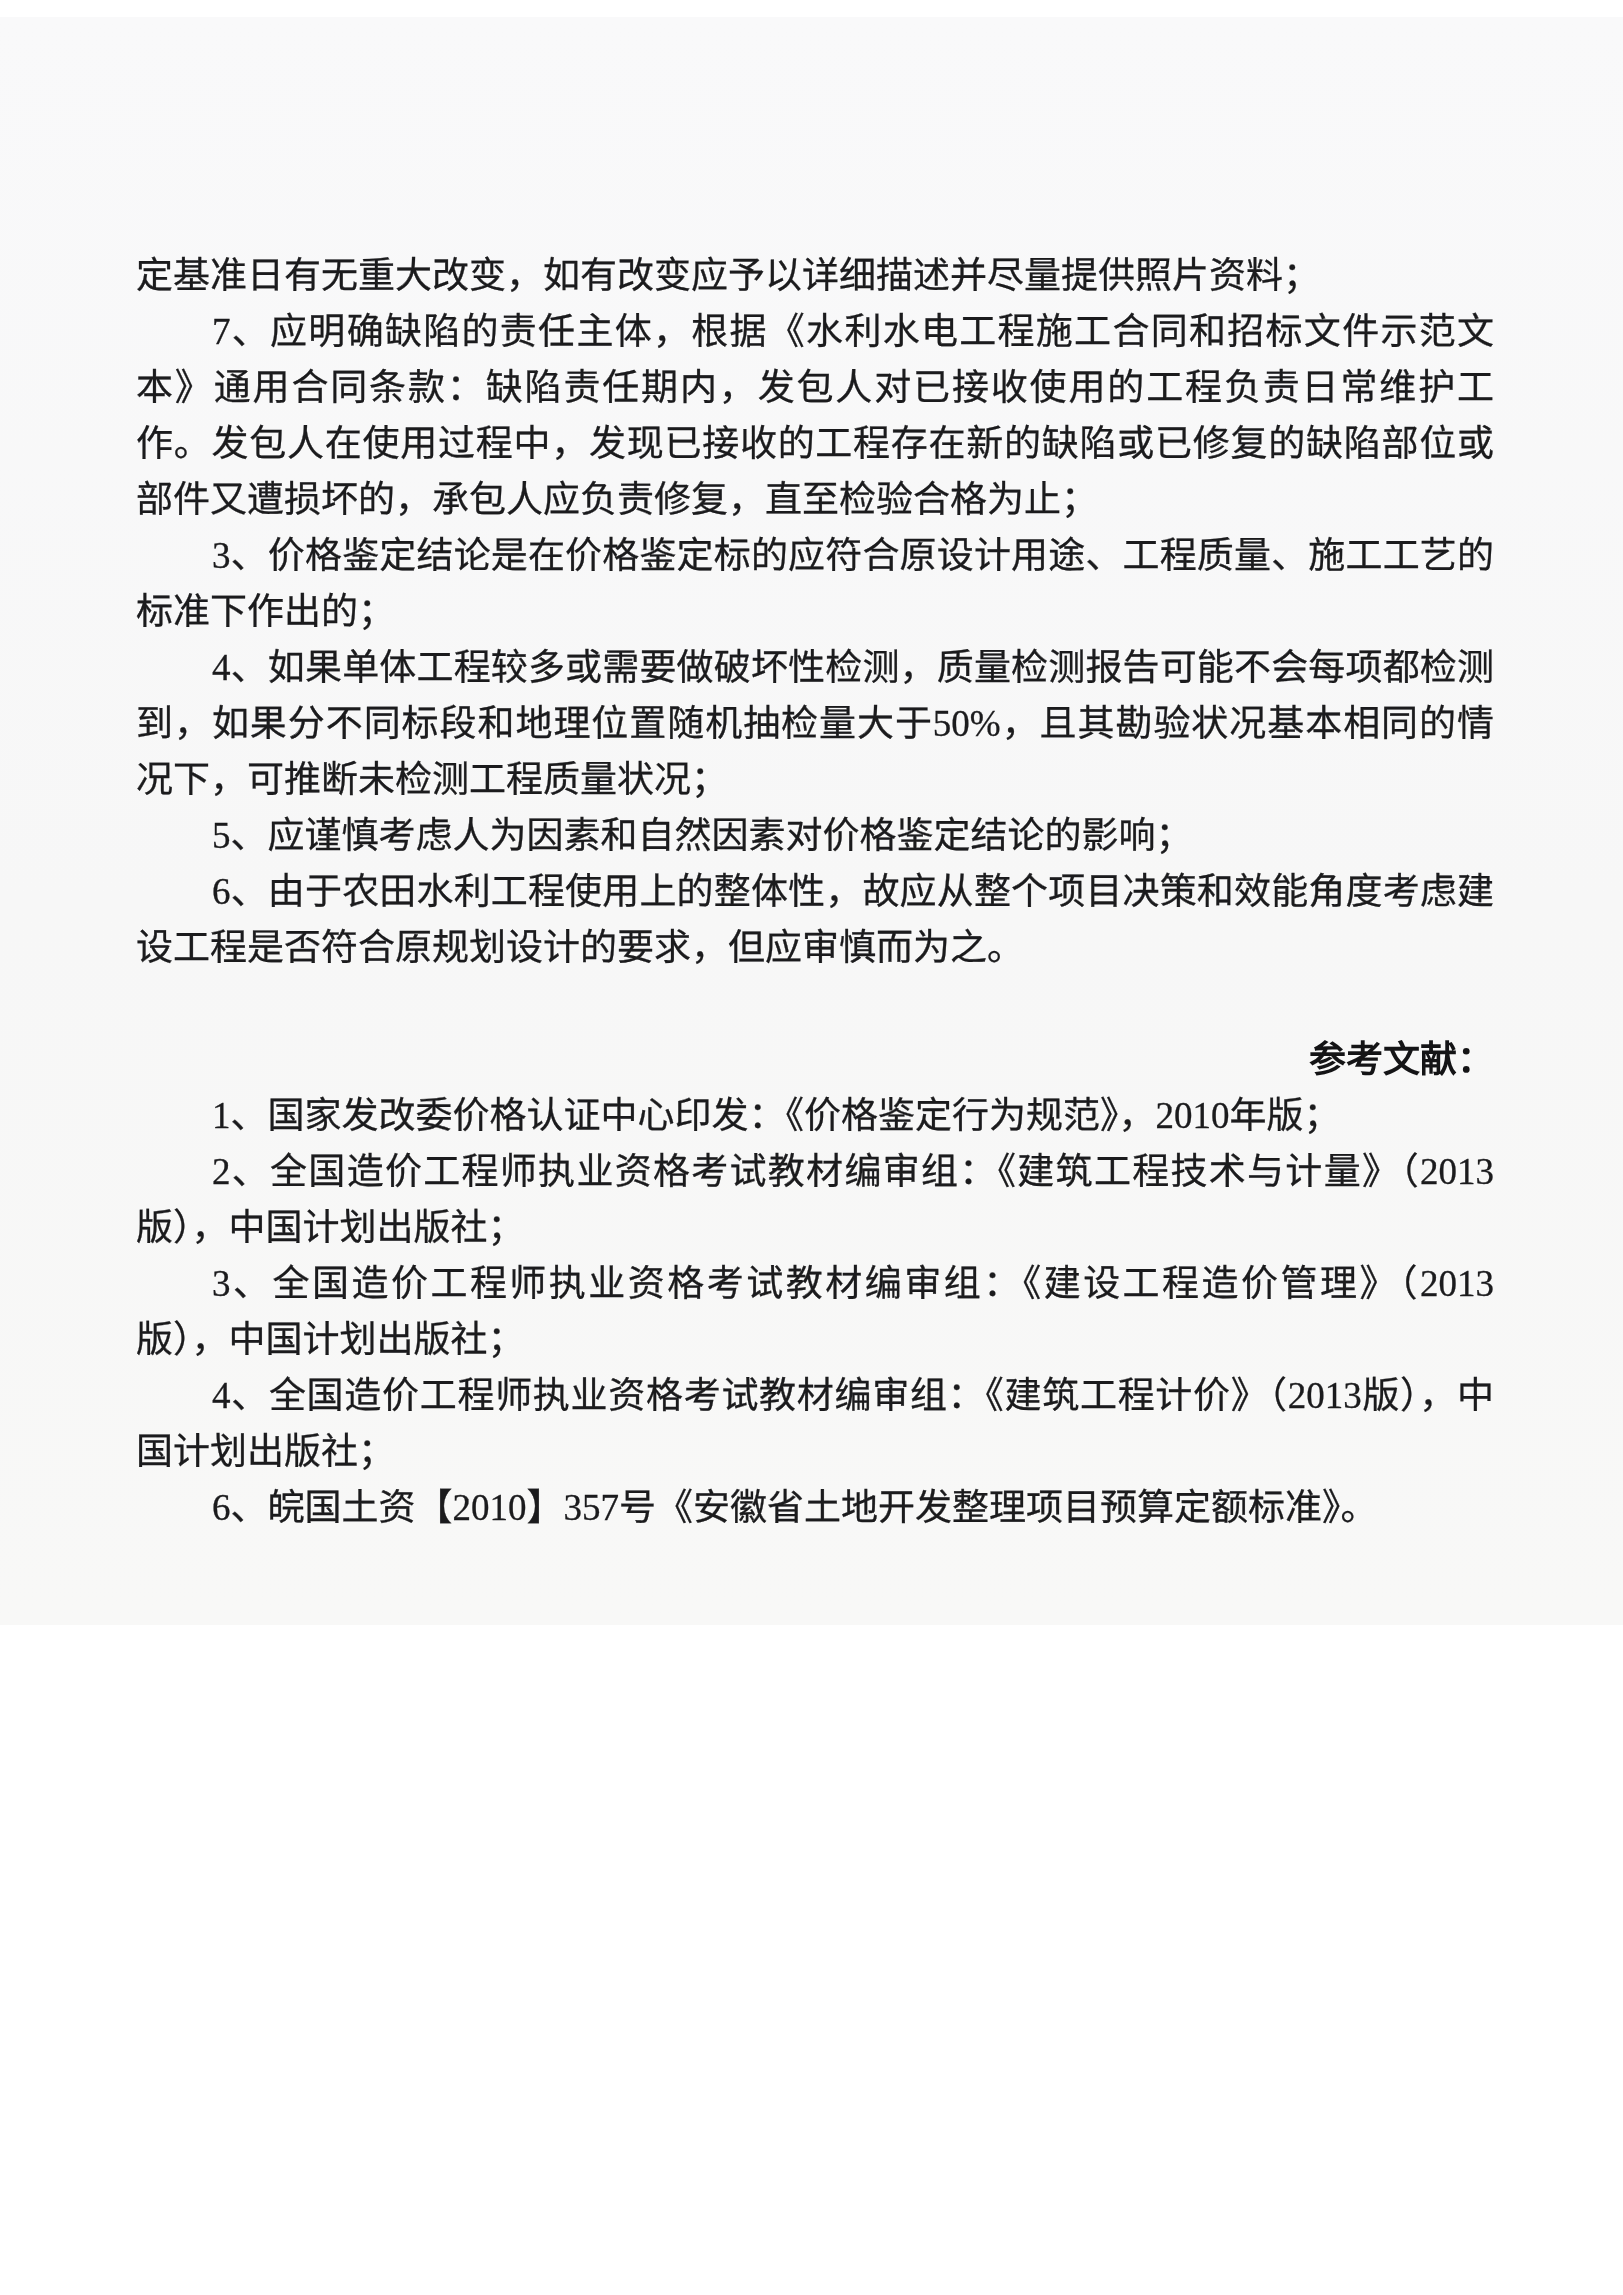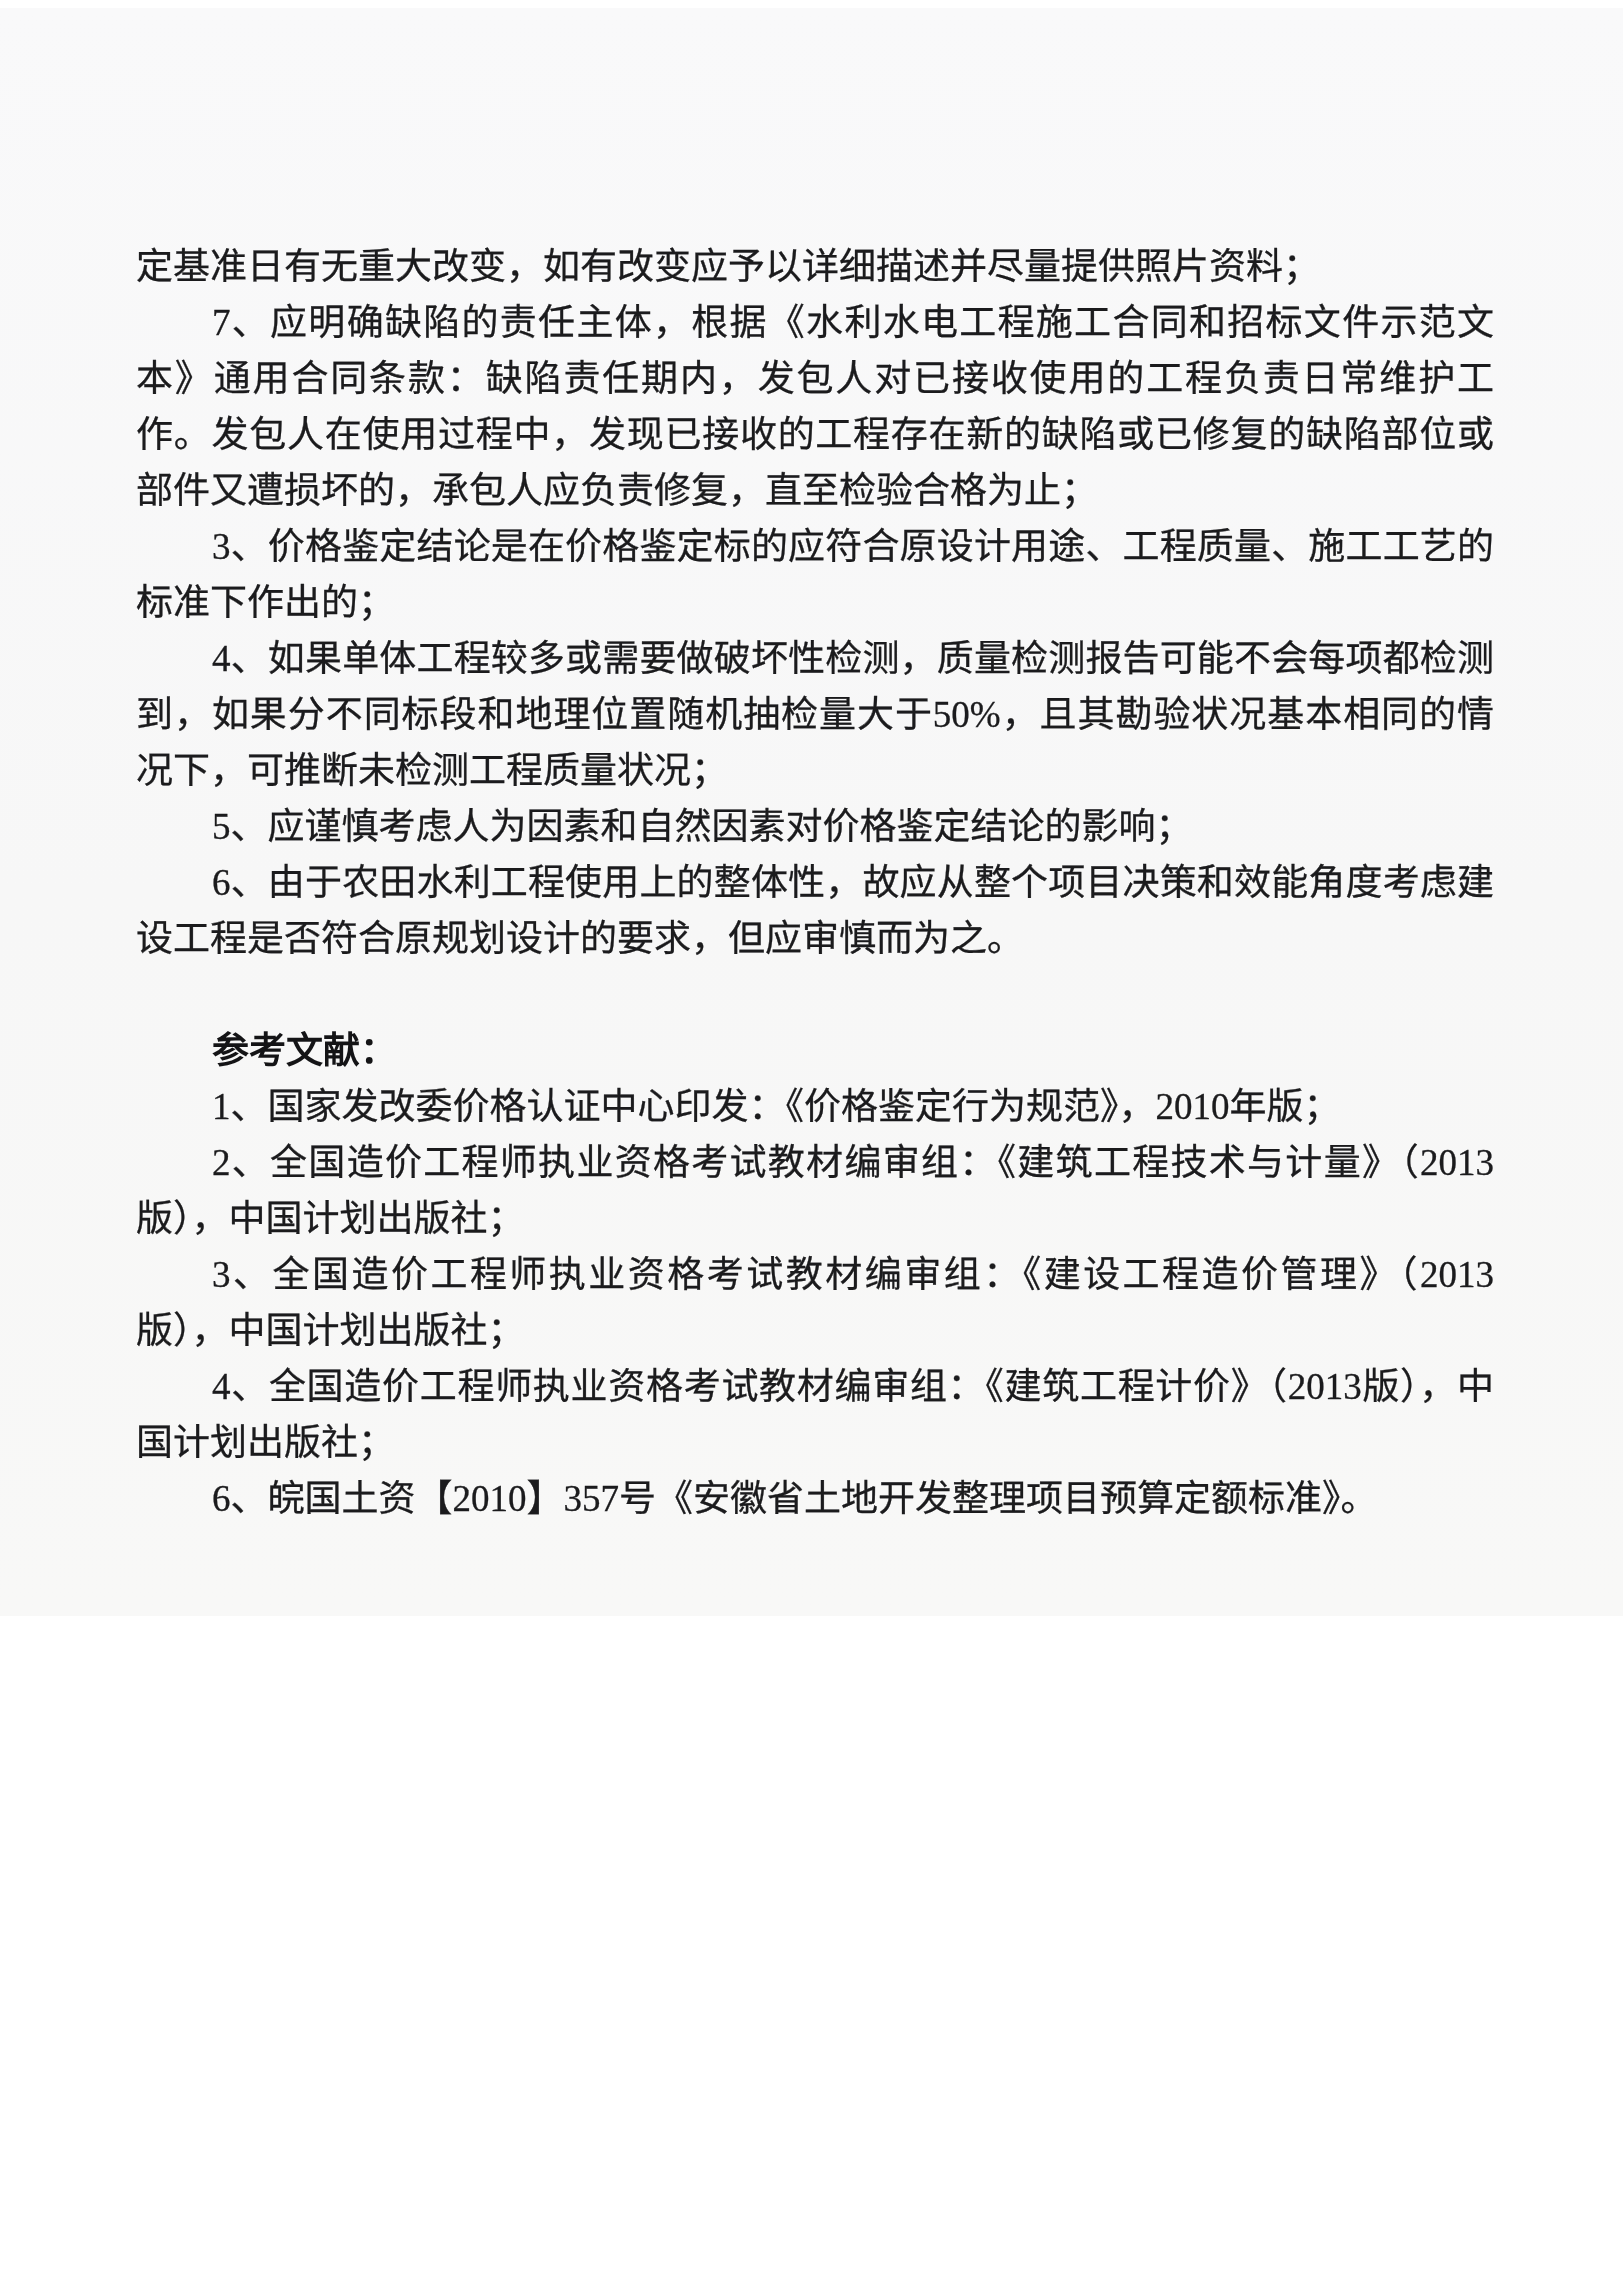--- a/index.html
+++ b/index.html
@@ -4,21 +4,21 @@
 <style>
   html, body {
     margin: 0;
     padding: 0;
     background: #ffffff;
   }
   .page {
     position: relative;
     width: 1623px;
     height: 1608px;
-    margin: 8px auto;
+    margin: 17px auto;
     background: linear-gradient(180deg, #f9f9fa 0%, #f7f7f7 55%, #f8f8f7 100%);
     overflow: hidden;
     font-family: "Liberation Serif", "DejaVu Serif", serif;
     color: #1b1b1d;
   }
   .content {
     position: absolute;
     left: 136px;
     top: 231px;
     width: 1358px;
@@ -37,20 +37,21 @@
     text-indent: 0;
   }
   .ref-heading {
     margin: 56px 0 0 0;
     font-size: 37px;
     line-height: 56px;
     text-indent: 76px;
     font-weight: 700;
     font-family: Liberation Serif, serif;
     color: #141416;
+    text-align: right;
   }
   .page-number {
     position: absolute;
     left: 0;
     top: 2153px;
     width: 100%;
     text-align: center;
     font-size: 28px;
     line-height: 1.2;
     letter-spacing: 4.4px;

